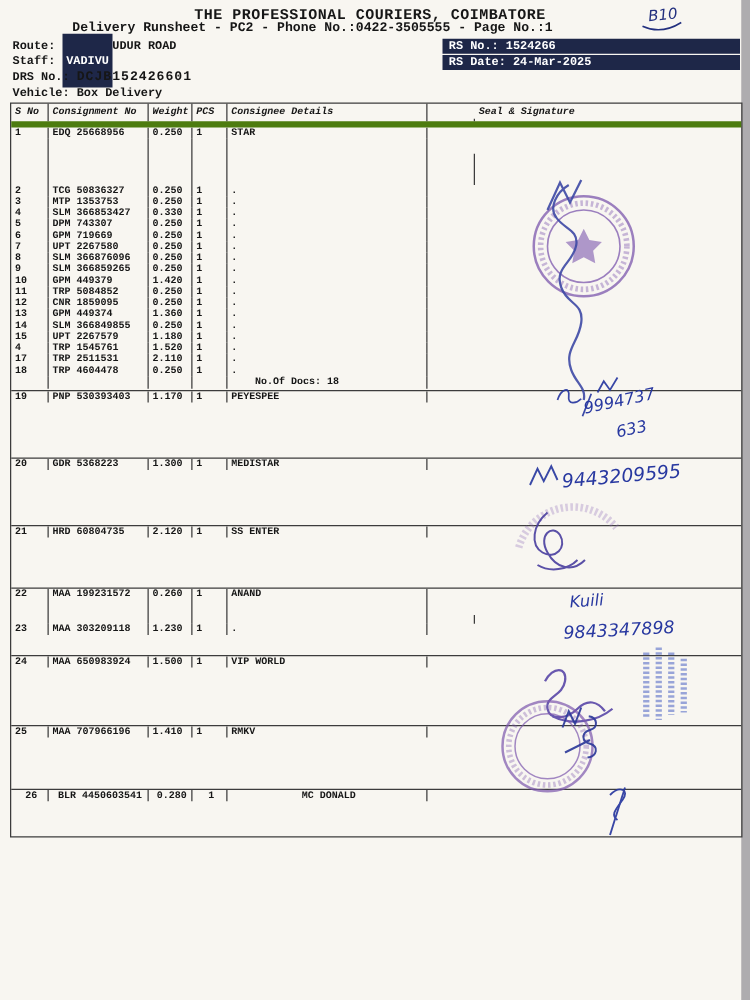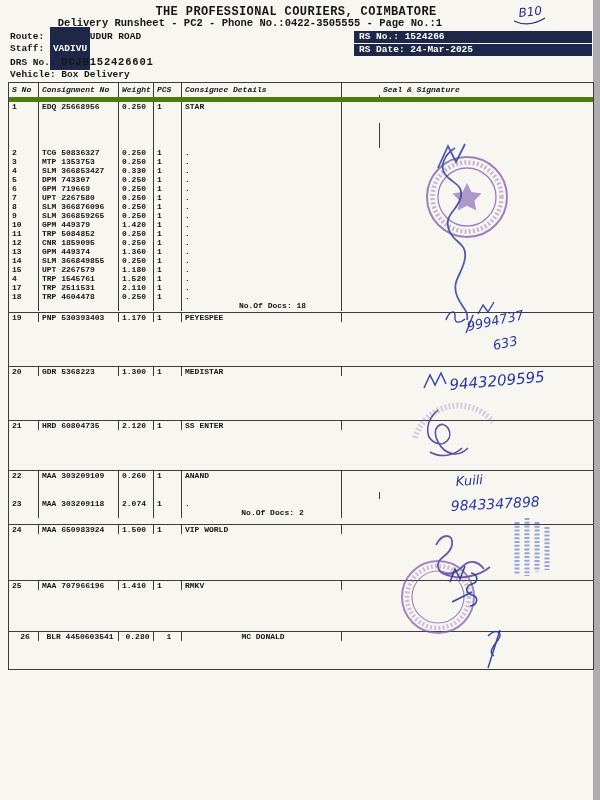--- a/index.html
+++ b/index.html
@@ -34,21 +34,21 @@
   .c-consignment{width:80px;}
   .c-weight{width:35px;}
   .c-pcs{width:28px;}
   .c-consignee{width:160px;}
   .c-remarks{width:38px;margin-top:12px;}
   .c-seal{flex:1;border-right:none;}
   .tgroup{border-bottom:1px solid #3c3c3c;overflow:hidden;}
   .tgroup:last-child{border-bottom:none;text-align:center;}
   .g1{height:210px}.g2{height:53px}.g3{height:53px}.g4{height:49px}
   .g5{height:53px}.g6{height:55px}.g7{height:50px}.g8{height:37px}
-  .note-indent{padding-left:22px;text-align:center;}
+  .note-indent{padding-left:22px;}
   .overlay{position:absolute;top:0;left:0;width:600px;height:800px;
     pointer-events:none;z-index:5;}
 </style>
 </head>
 <body>
 
 <div class="page">
 
   <div class="scan-strip"></div>
 
@@ -286,51 +286,42 @@
             <div class="tcell c-weight">2.120</div>
             <div class="tcell c-pcs">1</div>
             <div class="tcell c-consignee">SS ENTER</div>
             <div class="tcell c-remarks"></div>
             <div class="tcell c-seal"></div>
           </div>
         </div>
         <div class="tgroup g5">
           <div class="trow">
             <div class="tcell c-sno">22</div>
-            <div class="tcell c-consignment">MAA 303209109</div>
+            <div class="tcell c-consignment">MAA 199231572</div>
             <div class="tcell c-weight">0.260</div>
             <div class="tcell c-pcs">1</div>
             <div class="tcell c-consignee">ANAND</div>
             <div class="tcell c-remarks"></div>
             <div class="tcell c-seal"></div>
           </div>
           <div class="trow spacer" style="height: 19px;">
             <div class="tcell c-sno"></div>
             <div class="tcell c-consignment"></div>
             <div class="tcell c-weight"></div>
             <div class="tcell c-pcs"></div>
             <div class="tcell c-consignee"></div>
             <div class="tcell c-remarks"></div>
             <div class="tcell c-seal"></div>
           </div>
           <div class="trow">
             <div class="tcell c-sno">23</div>
             <div class="tcell c-consignment">MAA 303209118</div>
-            <div class="tcell c-weight">2.074</div>
-            <div class="tcell c-pcs">1</div>
-            <div class="tcell c-consignee">.</div>
-            <div class="tcell c-remarks"></div>
-            <div class="tcell c-seal"></div>
-          </div>
-          <div class="trow note-row">
-            <div class="tcell c-sno"></div>
-            <div class="tcell c-consignment"></div>
-            <div class="tcell c-weight"></div>
-            <div class="tcell c-pcs"></div>
-            <div class="tcell c-consignee note-indent">No.Of Docs: 2</div>
+            <div class="tcell c-weight">1.230</div>
+            <div class="tcell c-pcs">1</div>
+            <div class="tcell c-consignee">.</div>
             <div class="tcell c-remarks"></div>
             <div class="tcell c-seal"></div>
           </div>
         </div>
         <div class="tgroup g6">
           <div class="trow">
             <div class="tcell c-sno">24</div>
             <div class="tcell c-consignment">MAA 650983924</div>
             <div class="tcell c-weight">1.500</div>
             <div class="tcell c-pcs">1</div>

